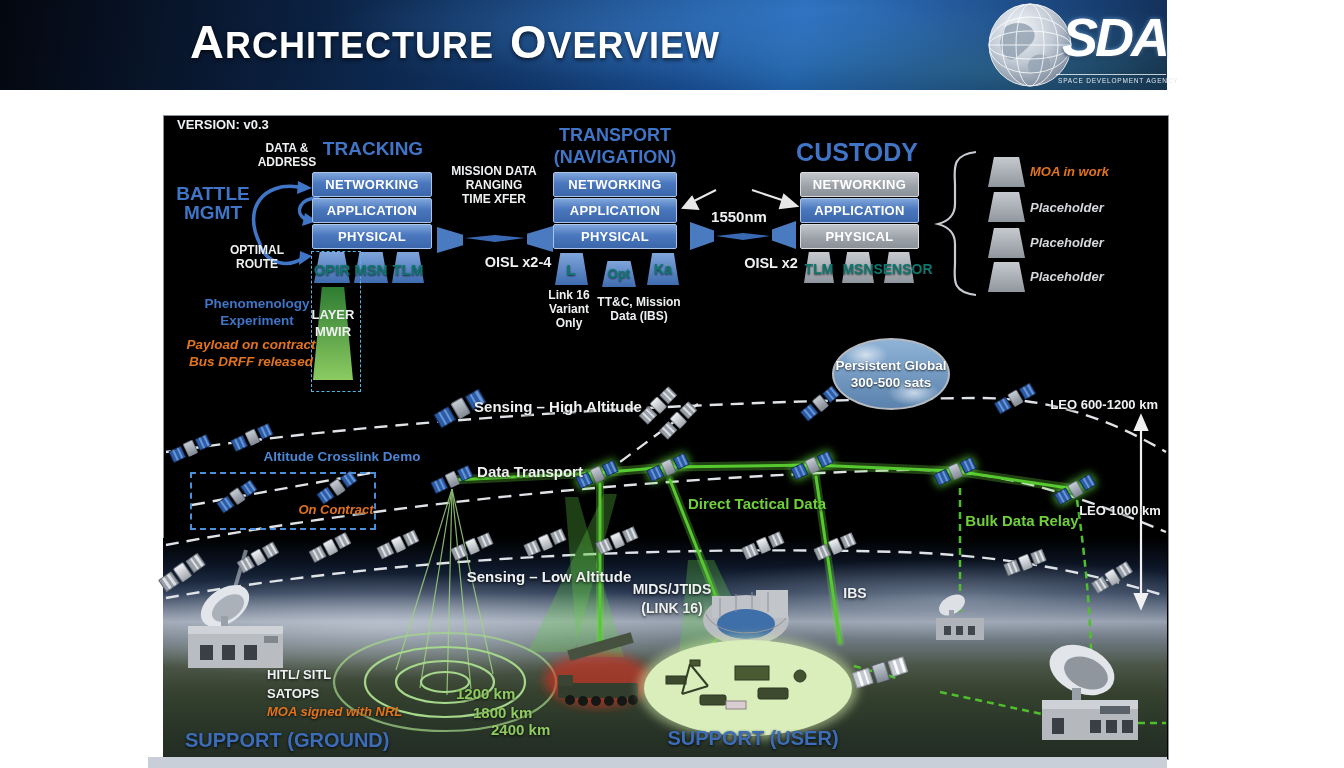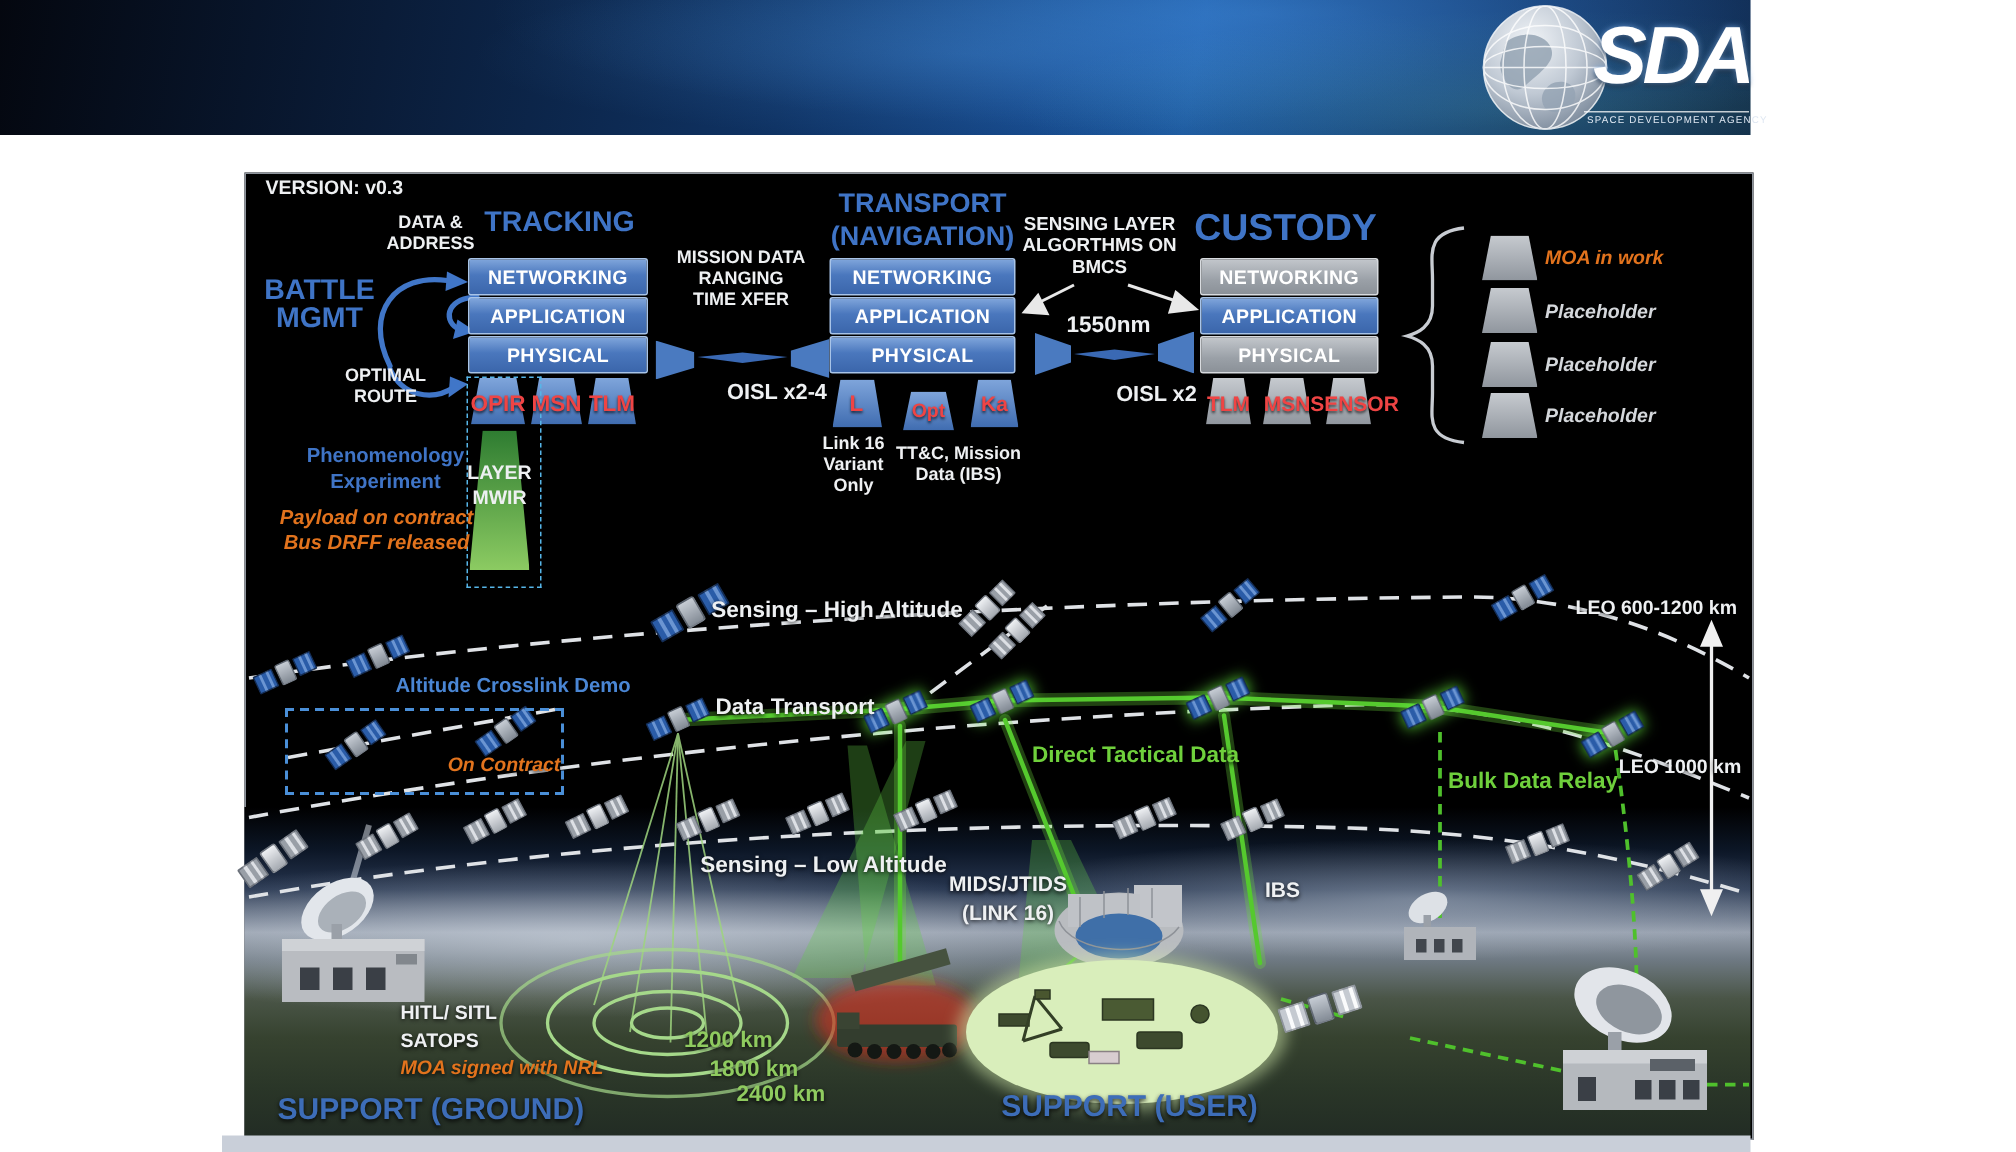--- a/index.html
+++ b/index.html
@@ -37,21 +37,21 @@
   .gry{color:#d4d7db;font-style:italic}
   .sh{text-shadow:0 1px 3px rgba(0,0,0,.85)}
 
   
   .layer{position:absolute;height:23px;display:flex;align-items:center;justify-content:center;color:#fff;font-weight:bold;font-size:13px;letter-spacing:.3px;background:linear-gradient(180deg,#7fa5db 0%,#4a77bd 45%,#3b66ab 100%);border:1px solid #a8c4e8;border-radius:2px;z-index:3}
   .layer.gray{background:linear-gradient(180deg,#c2c6cb 0%,#9aa0a7 60%,#8b9198 100%);border-color:#d8dbdf}
 
   .trap{position:absolute;background:linear-gradient(180deg,#7fa5db,#3f6cb0);clip-path:polygon(16% 0,84% 0,100% 100%,0 100%);z-index:3}
   .trap.gray{background:linear-gradient(180deg,#c6cacf,#90969e)}
   .trap.green{background:linear-gradient(180deg,#2e7c31,#8ccb62)}
-  .ptxt{position:absolute;color:#ef4444;font-weight:bold;z-index:4;transform:translateX(-50%);text-shadow:0 1px 2px rgba(0,0,0,.7);white-space:nowrap}
+  .ptxt{position:absolute;color:#0f766e;font-weight:bold;z-index:4;transform:translateX(-50%);text-shadow:0 1px 2px rgba(0,0,0,.7);white-space:nowrap}
 
   .htrapL{position:absolute;background:#4a7ac0;clip-path:polygon(0 0,100% 30%,100% 70%,0 100%);z-index:3}
   .htrapR{position:absolute;background:#4a7ac0;clip-path:polygon(0 30%,100% 0,100% 100%,0 70%);z-index:3}
 
   .dashbox{position:absolute;border:2px dashed #4a8fd8;z-index:3}
   .opirbox{position:absolute;border:1.5px dashed #56b5e8;z-index:3}
 
   
   .sat{position:absolute;width:42px;height:13px;display:flex;align-items:center;gap:2px;z-index:3}
   .sat .p{flex:1;height:11px;background:repeating-linear-gradient(90deg,#2a5ca8 0 3px,#6b95d2 3px 5px);border:1px solid rgba(8,18,38,.65);border-radius:1px}
@@ -72,20 +72,23 @@
     radial-gradient(32% 30% at 28% 22%,rgba(255,255,255,.65),transparent 60%),
     radial-gradient(38% 32% at 70% 78%,rgba(240,246,252,.7),transparent 60%),
     linear-gradient(180deg,#8fb3d6,#5a82ad)}
 </style>
 </head>
 <body>
 
 <div class="page">
 
   <div class="header">
+    <div class="title">
+      <span class="w">Architecture</span><span class="w">Overview</span>
+    </div>
     <svg width="92" height="90" viewBox="0 0 92 90" style="position:absolute;left:984px;top:0">
       <defs>
         <radialGradient id="gg" cx="38%" cy="30%" r="75%">
           <stop offset="0%" stop-color="#f2f5f8"></stop>
             <stop offset="55%" stop-color="#c0c9d4"></stop>
             <stop offset="100%" stop-color="#7d8b9c"></stop>
         </radialGradient>
       </defs>
       <circle cx="46" cy="45" r="41" fill="url(#gg)"></circle>
       <path d="M20,28 C30,20 46,22 50,32 C54,42 40,50 32,58 C24,64 16,52 16,42 Z" fill="#94a3b3" opacity=".85"></path>
@@ -454,42 +457,43 @@
   <div class="htrapL" style="left:437px;top:227px;width:26px;height:26px"></div>
   <div class="htrapR" style="left:527px;top:226px;width:26px;height:26px"></div>
   <div class="htrapL" style="left:690px;top:222px;width:24px;height:28px"></div>
   <div class="htrapR" style="left:772px;top:221px;width:24px;height:28px"></div>
 
   <div class="trap gray" style="left:988px;top:157px;width:37px;height:30px"></div>
   <div class="trap gray" style="left:988px;top:192px;width:37px;height:30px"></div>
   <div class="trap gray" style="left:988px;top:228px;width:37px;height:30px"></div>
   <div class="trap gray" style="left:988px;top:262px;width:37px;height:30px"></div>
 
+  <div class="eln glb" style="left:832px;top:338px;width:114px;height:68px">
+    <span>Persistent Global</span>
+    <span>300-500 sats</span>
+  </div>
 
   <div class="dashbox" style="left:190px;top:472px;width:182px;height:54px"></div>
 
   <span class="lbl wht" style="left:177px;top:118px;font-size:13px">VERSION: v0.3</span>
   <span class="lbl blu ctr" style="left:213px;top:184px;font-size:19px;line-height:19px">BATTLE
 MGMT</span>
   <span class="lbl wht ctr" style="left:287px;top:142px;font-size:12px">DATA &amp;
 ADDRESS</span>
   <span class="lbl wht ctr" style="left:257px;top:244px;font-size:12px">OPTIMAL
 ROUTE</span>
   <span class="lbl blu ctr" style="left:373px;top:138px;font-size:19px">TRACKING</span>
   <span class="lbl blu ctr" style="left:615px;top:124px;font-size:18px;line-height:22px">TRANSPORT
 (NAVIGATION)</span>
   <span class="lbl blu ctr" style="left:857px;top:138px;font-size:25px">CUSTODY</span>
   <span class="lbl wht ctr" style="left:494px;top:165px;font-size:12px">MISSION DATA
 RANGING
 TIME XFER</span>
   <span class="lbl wht ctr" style="left:518px;top:254px;font-size:14.5px">OISL x2-4</span>
   <span class="lbl wht ctr" style="left:771px;top:255px;font-size:14.5px">OISL x2</span>
-  <span class="lbl wht ctr" style="left:733px;top:142px;font-size:12.5px">SENSING LAYER
-ALGORTHMS ON
-BMCS</span>
   <span class="lbl wht ctr" style="left:739px;top:208px;font-size:15px">1550nm</span>
   <span class="lbl wht ctr" style="left:569px;top:289px;font-size:12px">Link 16
 Variant
 Only</span>
   <span class="lbl wht ctr" style="left:639px;top:296px;font-size:12px">TT&amp;C, Mission
 Data (IBS)</span>
   <span class="lbl blu ctr" style="left:257px;top:295px;font-size:13.5px;line-height:17px">Phenomenology
 Experiment</span>
   <span class="lbl org ctr" style="left:251px;top:336px;font-size:13.5px;line-height:17px">Payload on contract
 Bus DRFF released</span>

